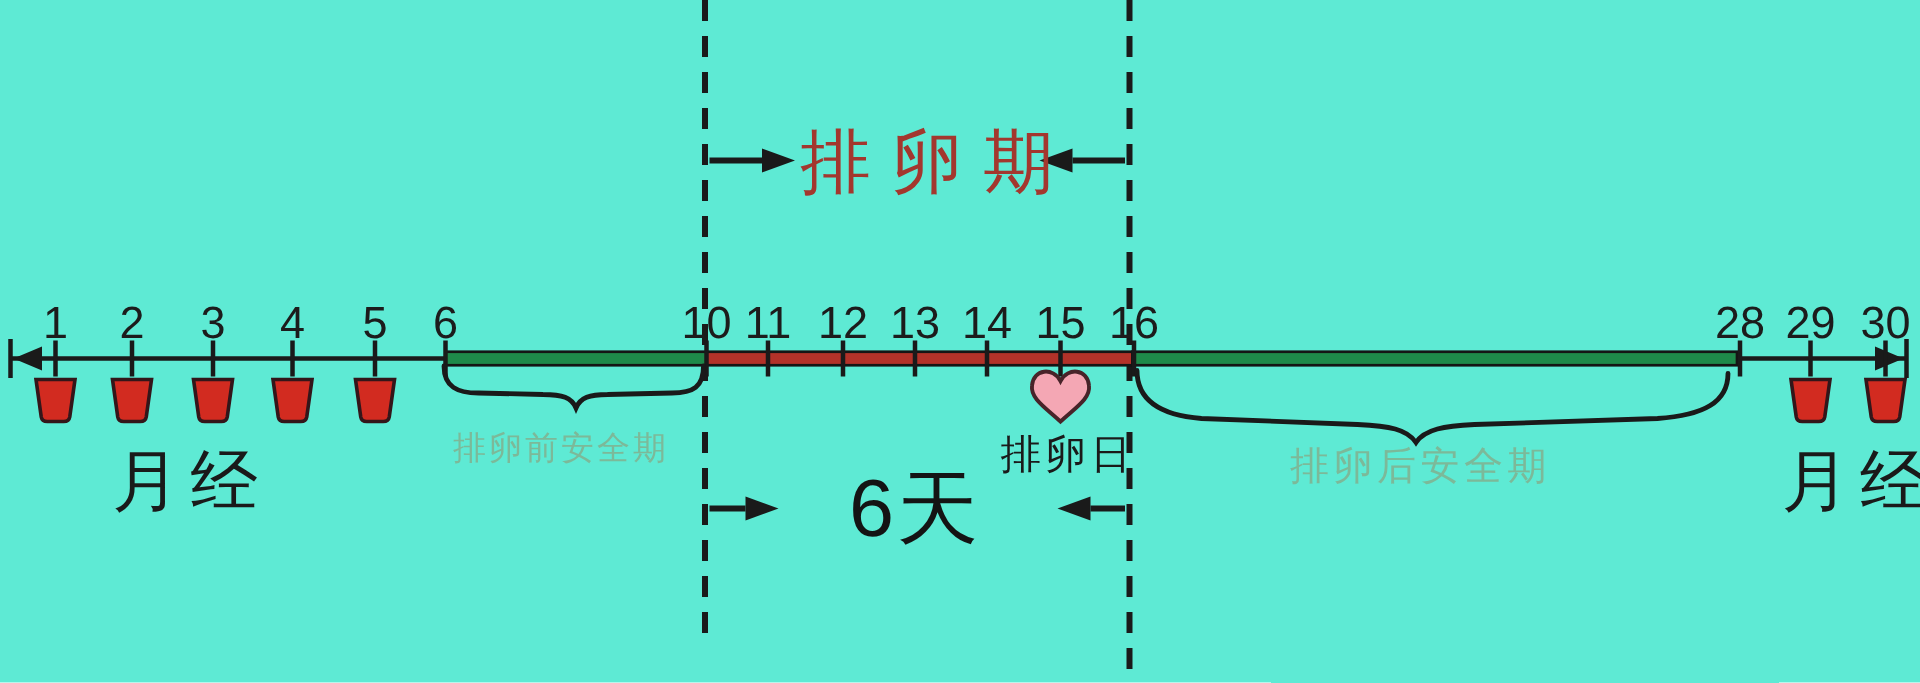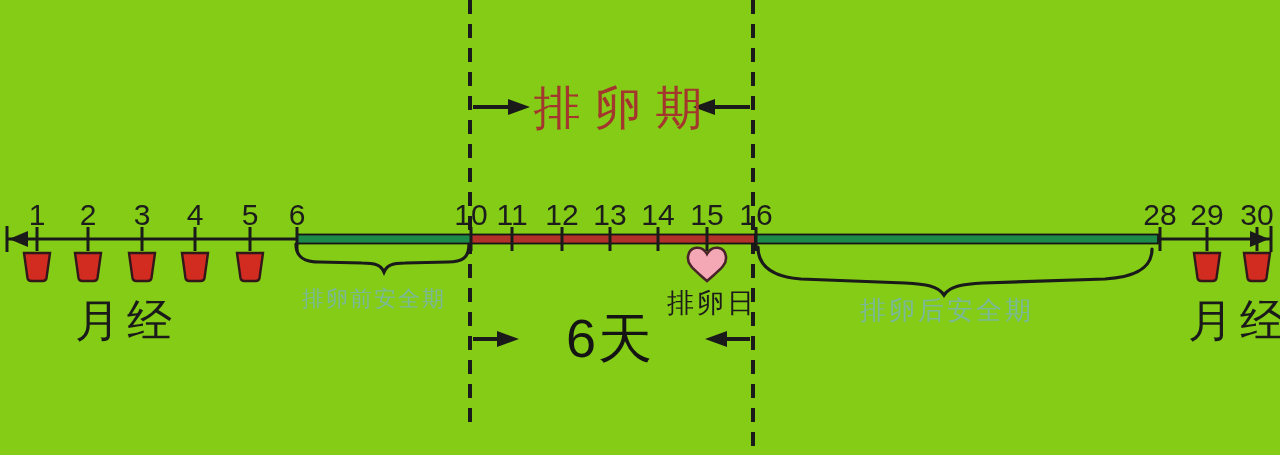--- a/index.html
+++ b/index.html
@@ -1,16 +1,16 @@
 <!DOCTYPE html>
 <html><head>
 <meta charset="utf-8">
 <style>
   html,body{margin:0;padding:0;background:#ffffff;}
-  .stage{position:relative;width:1280px;height:455px;background:#84cc16;overflow:hidden;}
+  .stage{position:relative;width:1280px;height:455px;background:#5eead4;overflow:hidden;}
   svg{display:block;}
   text{fill:#1a1a1a;}
   .num{font:30px "Liberation Sans","DejaVu Sans",sans-serif;text-anchor:middle;fill:#1c1c1c;}
   .cjk{font-family:"DejaVu Serif","Liberation Serif",serif;text-anchor:middle;}
   .title-red{font-size:47px;fill:#a3372e;letter-spacing:14px;}
   .big-black{font-size:54px;fill:#141414;font-family:"Liberation Sans","DejaVu Serif",serif;letter-spacing:2px;}
   .green-label-sm{font-size:22px;fill:#7cb999;letter-spacing:2px;}
   .green-label-lg{font-size:26px;fill:#7cb999;letter-spacing:3px;}
   .ovu-day{font-size:27px;fill:#1a1a1a;letter-spacing:3px;}
   .yuejing{font-size:45px;fill:#1a1a1a;letter-spacing:7px;}

